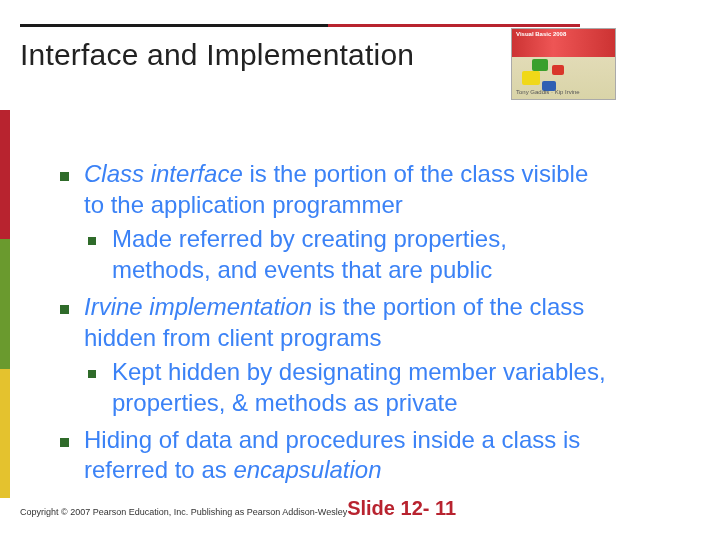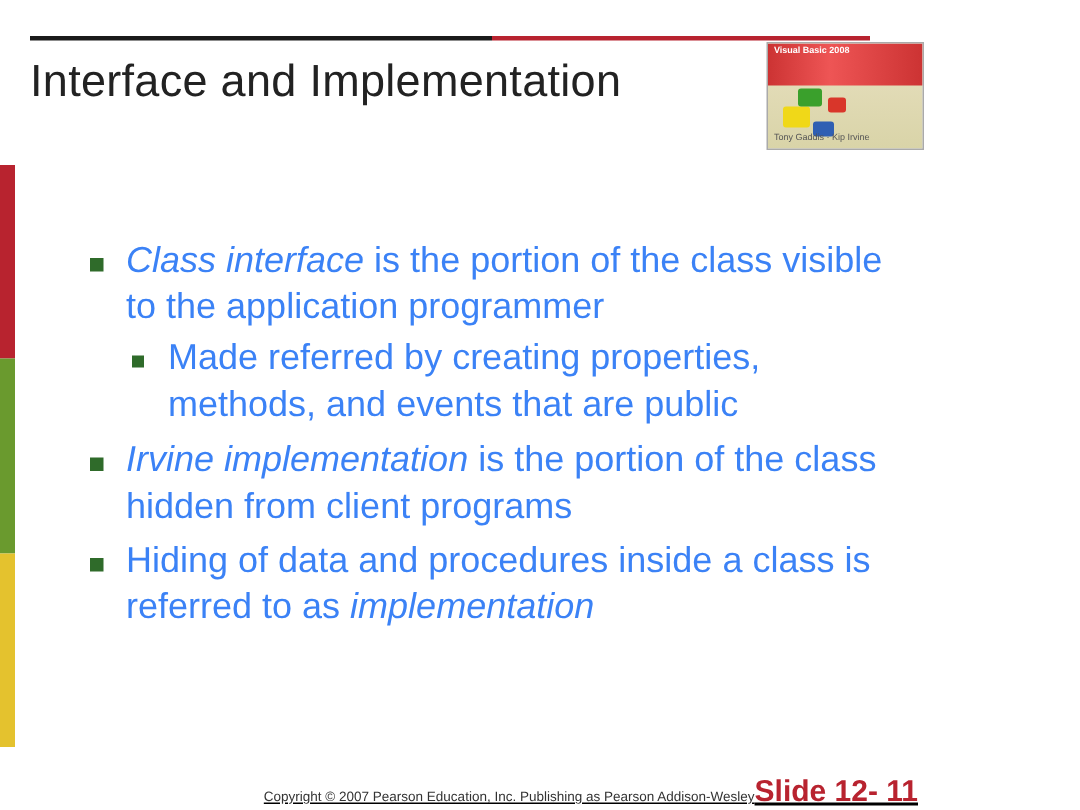--- a/index.html
+++ b/index.html
@@ -30,21 +30,21 @@
 
   .content { flex: 1; padding: 4px 24px 0 36px; color: #3b82f6; margin-top: 45px; }
   ul.lvl1 { list-style: none; }
   ul.lvl1 > li { position: relative; padding-left: 28px; margin-bottom: 6px; font-size: 24px; line-height: 1.28; }
   ul.lvl1 > li::before { content:""; position:absolute; left:4px; top:13px; width:9px; height:9px; background:#2f6b2a; }
   ul.lvl2 { list-style: none; margin-top: 4px; }
   ul.lvl2 > li { position: relative; padding-left: 28px; font-size: 24px; line-height: 1.28; }
   ul.lvl2 > li::before { content:""; position:absolute; left:4px; top:13px; width:8px; height:8px; background:#2f6b2a; }
   .ital { font-style: italic; }
 
-  .footer { position: absolute; left: 20px; right: 20px; bottom: 0; display: flex; justify-content: flex-end; align-items: baseline; text-decoration: underline; }
+  .footer { position: absolute; left: 20px; right: 20px; bottom: 20px; display: flex; justify-content: flex-start; align-items: baseline; }
   .copyright { font-size: 9px; color: #333; }
   .slide-num { font-size: 20px; font-weight: 700; color: #b8232f; }
 </style>
 </head>
 <body>
 
 <div class="slide">
 
   <div class="header">
     <div class="top-rule">
@@ -74,23 +74,26 @@
     <div class="content">
       <ul class="lvl1">
         <li>
           <span class="ital">Class interface</span><span> is the portion of the class visible to the application programmer</span>
           <ul class="lvl2">
             <li><span>Made referred by creating properties, methods, and events that are public</span></li>
           </ul>
         </li>
         <li>
           <span class="ital">Irvine implementation</span><span> is the portion of the class hidden from client programs</span>
+          <ul class="lvl2">
+            <li><span>Kept hidden by designating member variables, properties, &amp; methods as private</span></li>
+          </ul>
         </li>
         <li>
-          <span>Hiding of data and procedures inside a class is referred to as </span><span class="ital">implementation</span>
+          <span>Hiding of data and procedures inside a class is referred to as </span><span class="ital">encapsulation</span>
         </li>
       </ul>
     </div>
   </div>
 
   <div class="footer">
     <div class="copyright">Copyright © 2007 Pearson Education, Inc. Publishing as Pearson Addison-Wesley</div>
     <div class="slide-num">Slide 12- 11</div>
   </div>
 

